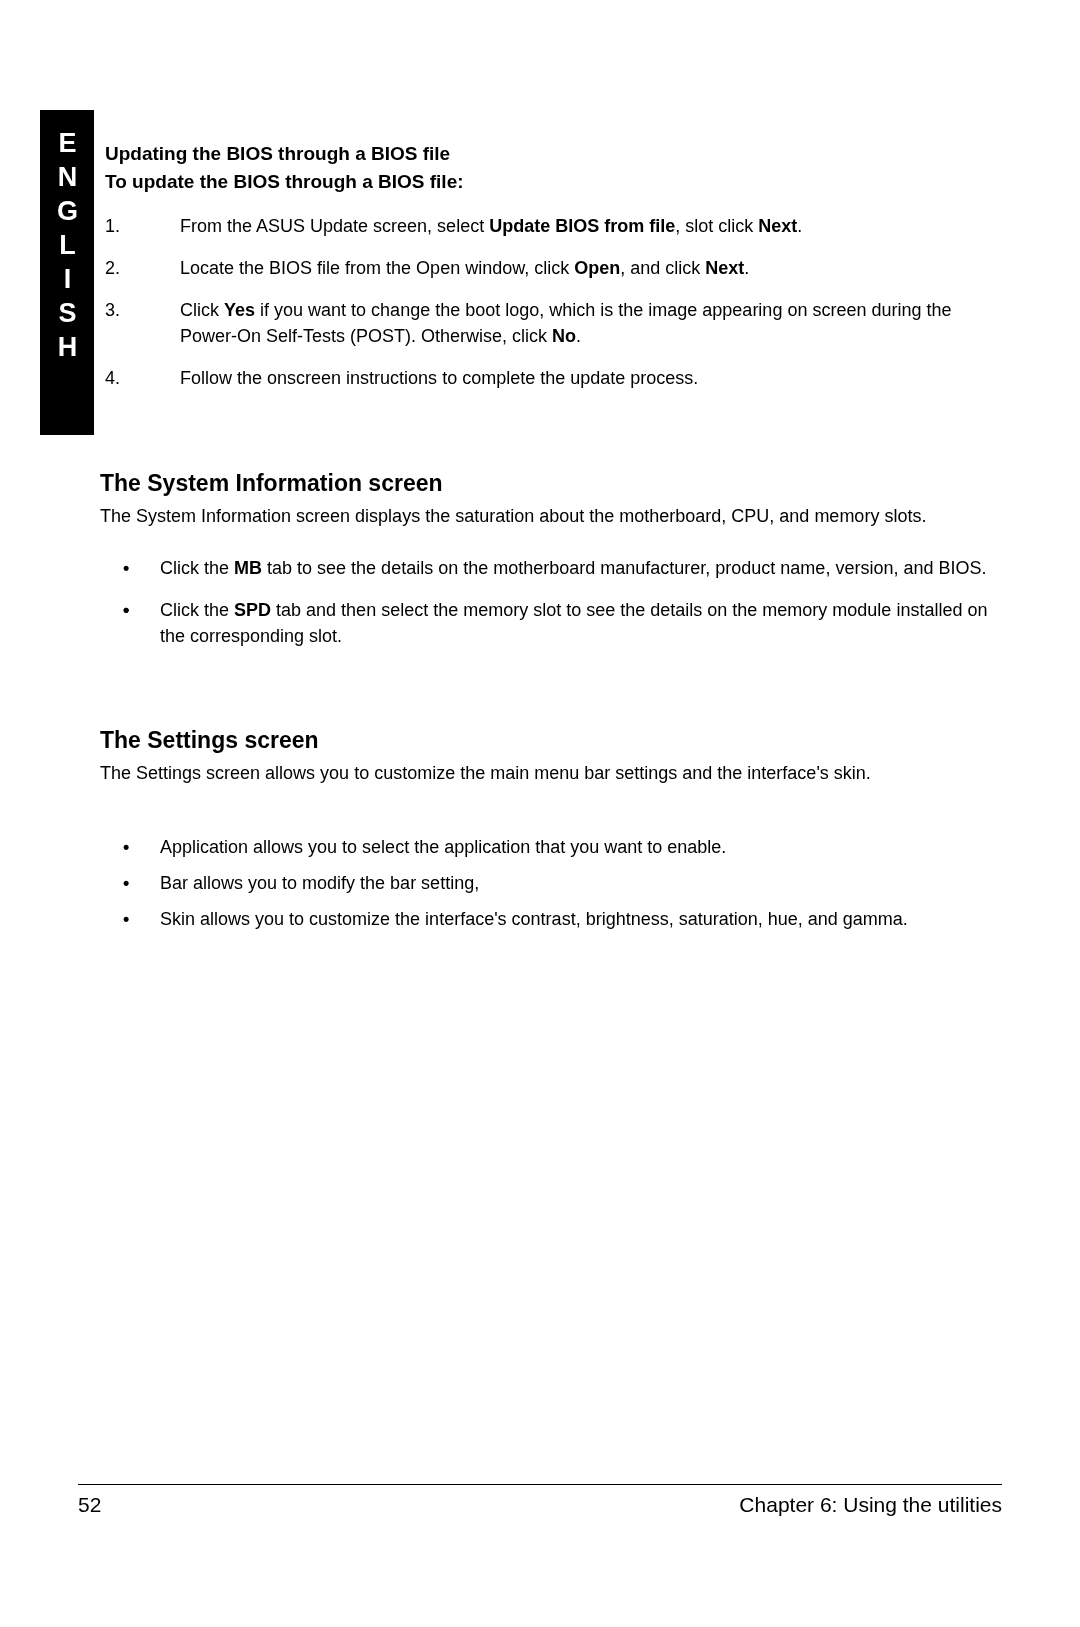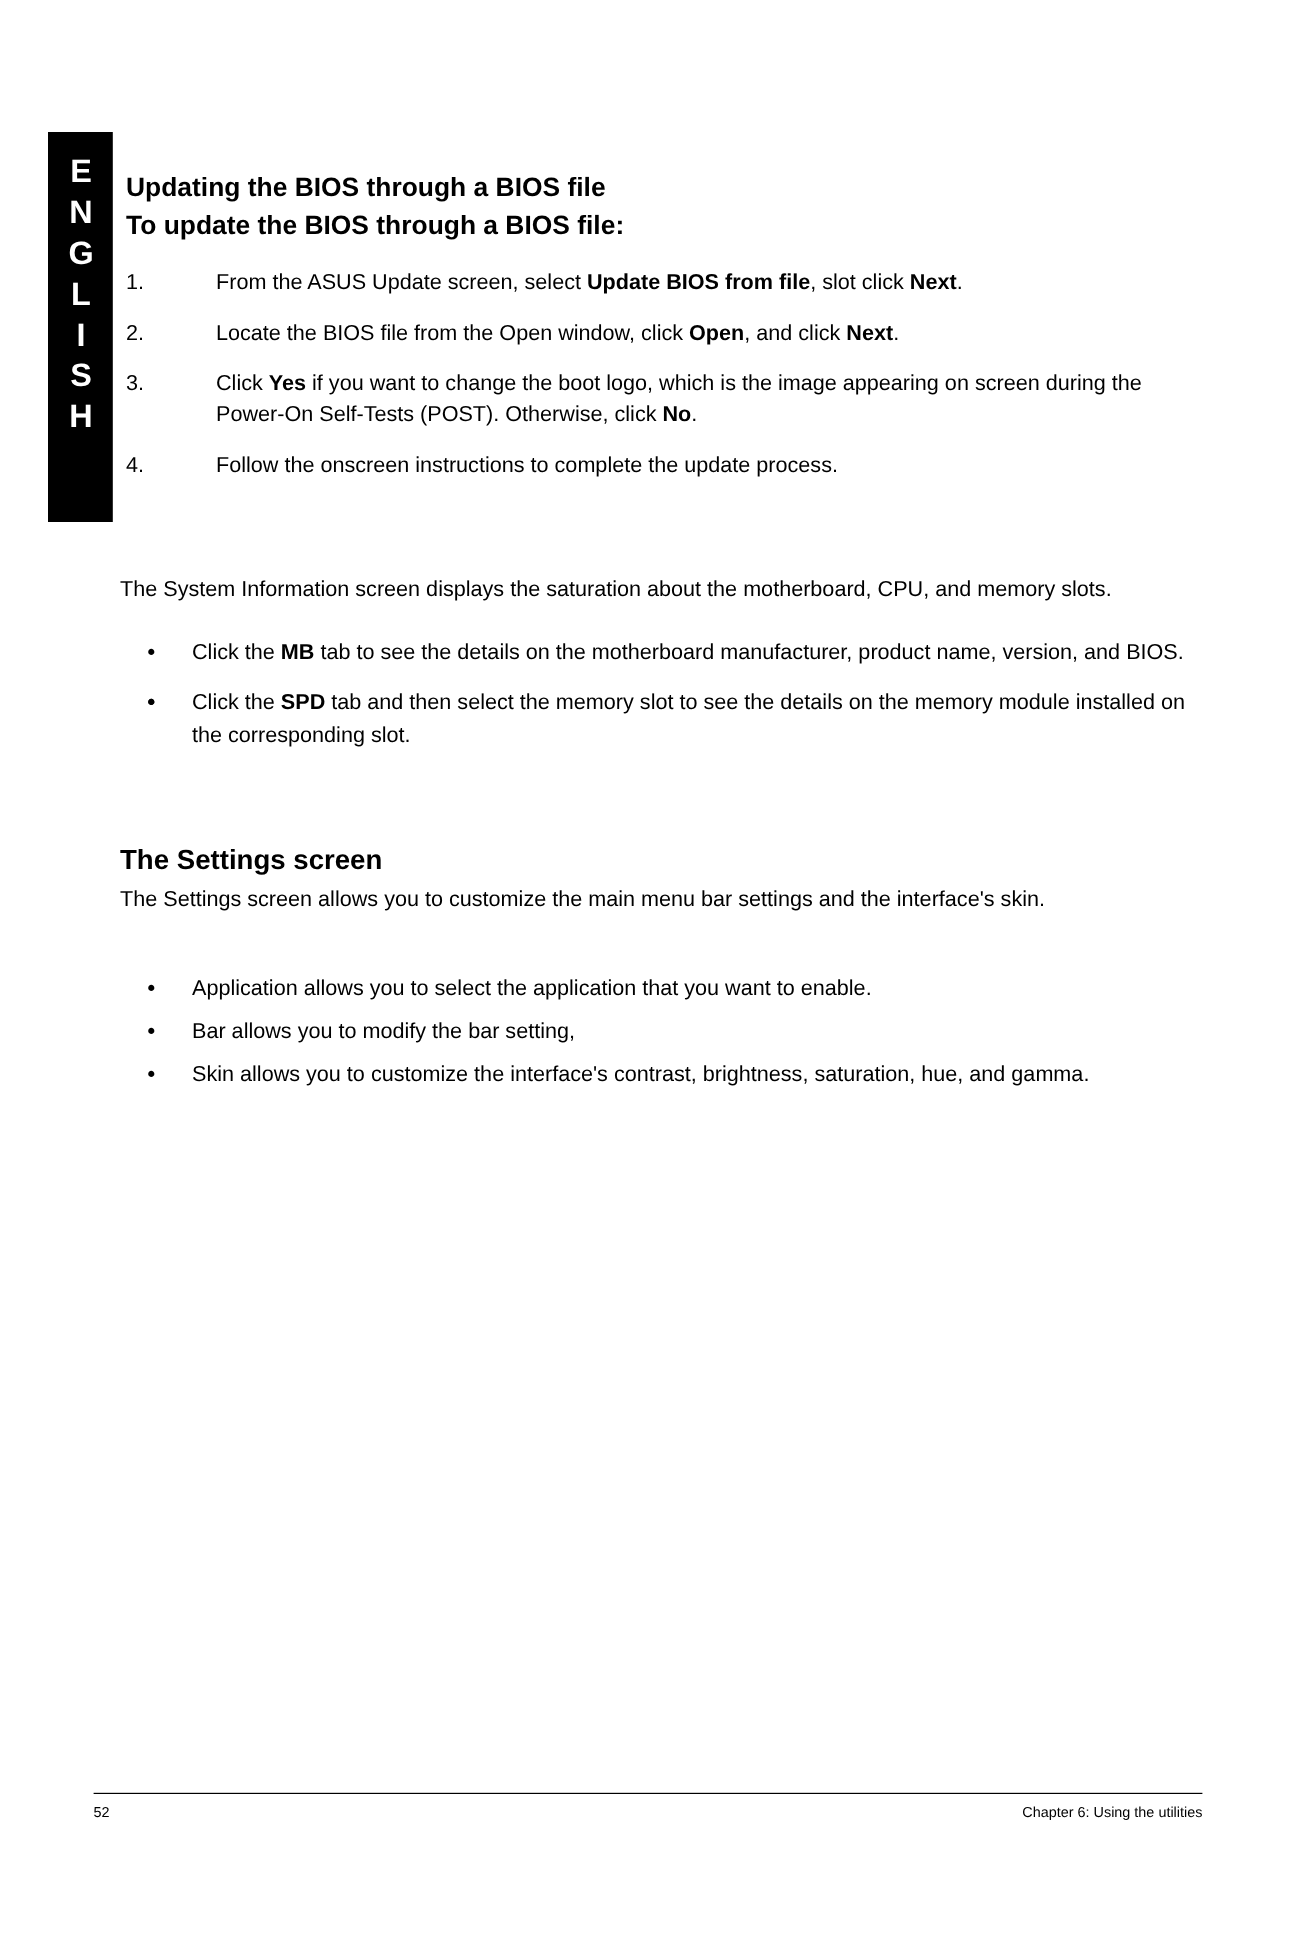--- a/index.html
+++ b/index.html
@@ -37,21 +37,21 @@
     font-family: Arial, Helvetica, sans-serif;
   }
   .content {
     position: absolute;
     left: 105px;
     top: 140px;
     width: 895px;
   }
   .bold-line {
     font-weight: bold;
-    font-size: 22px;
+    font-size: 19px;
     line-height: 1.45;
   }
   .ol {
     margin-top: 18px;
     padding-left: 75px;
   }
   .ol .li {
     position: relative;
     font-size: 18px;
     line-height: 1.45;
@@ -97,21 +97,21 @@
   }
   .footer {
     position: absolute;
     left: 78px;
     right: 78px;
     bottom: 110px;
     border-top: 1px solid #000000;
     padding-top: 8px;
     display: flex;
     justify-content: space-between;
-    font-size: 12px;
+    font-size: 21px;
   }
 </style>
 </head>
 <body>
 
 <div class="side-tab">
   <div class="side-tab-text">ENGLISH</div>
 </div>
 
 <div class="content">
@@ -136,20 +136,21 @@
       <div class="li">
         <span class="num">4.</span>
         <span><span>Follow the onscreen instructions to complete the update process.</span><span class="b"></span><span></span><span class="b"></span><span></span></span>
       </div>
     </div>
   </div>
 
   <div class="section-spacer"></div>
 
   <div>
+    <div class="h2">The System Information screen</div>
     <div class="para">The System Information screen displays the saturation about the motherboard, CPU, and memory slots.</div>
 
     <div class="ul">
       <div class="li">
         <span class="bullet">•</span>
         <span><span>Click the </span><span class="b">MB</span><span> tab to see the details on the motherboard manufacturer, product name, version, and BIOS.</span></span>
       </div>
       <div class="li">
         <span class="bullet">•</span>
       </div>

